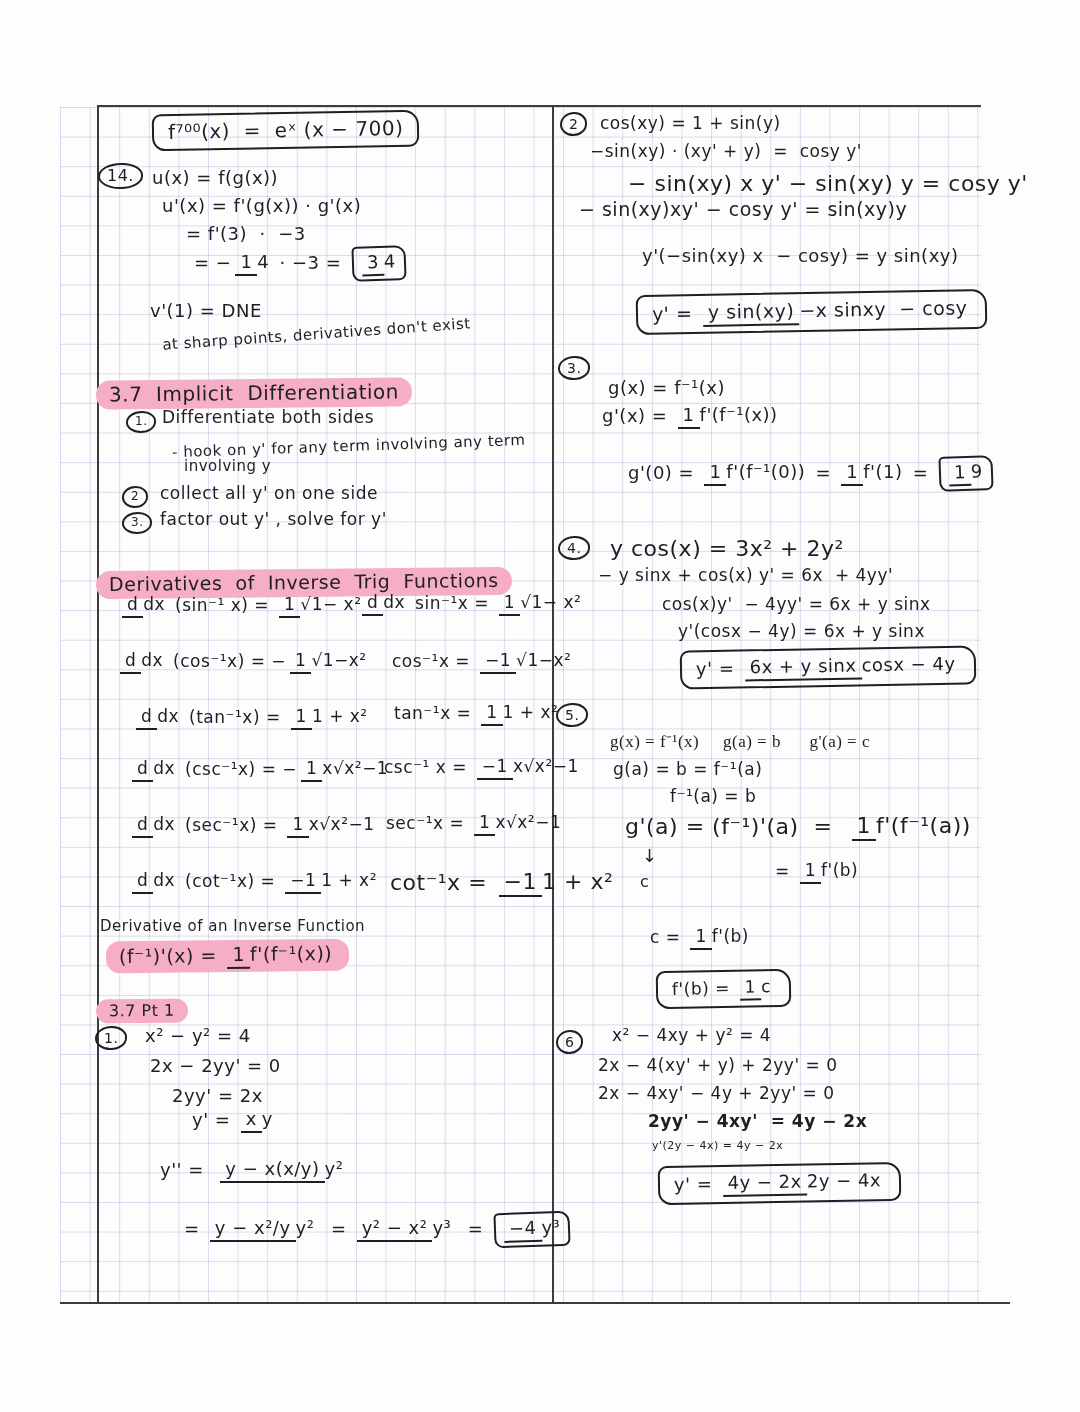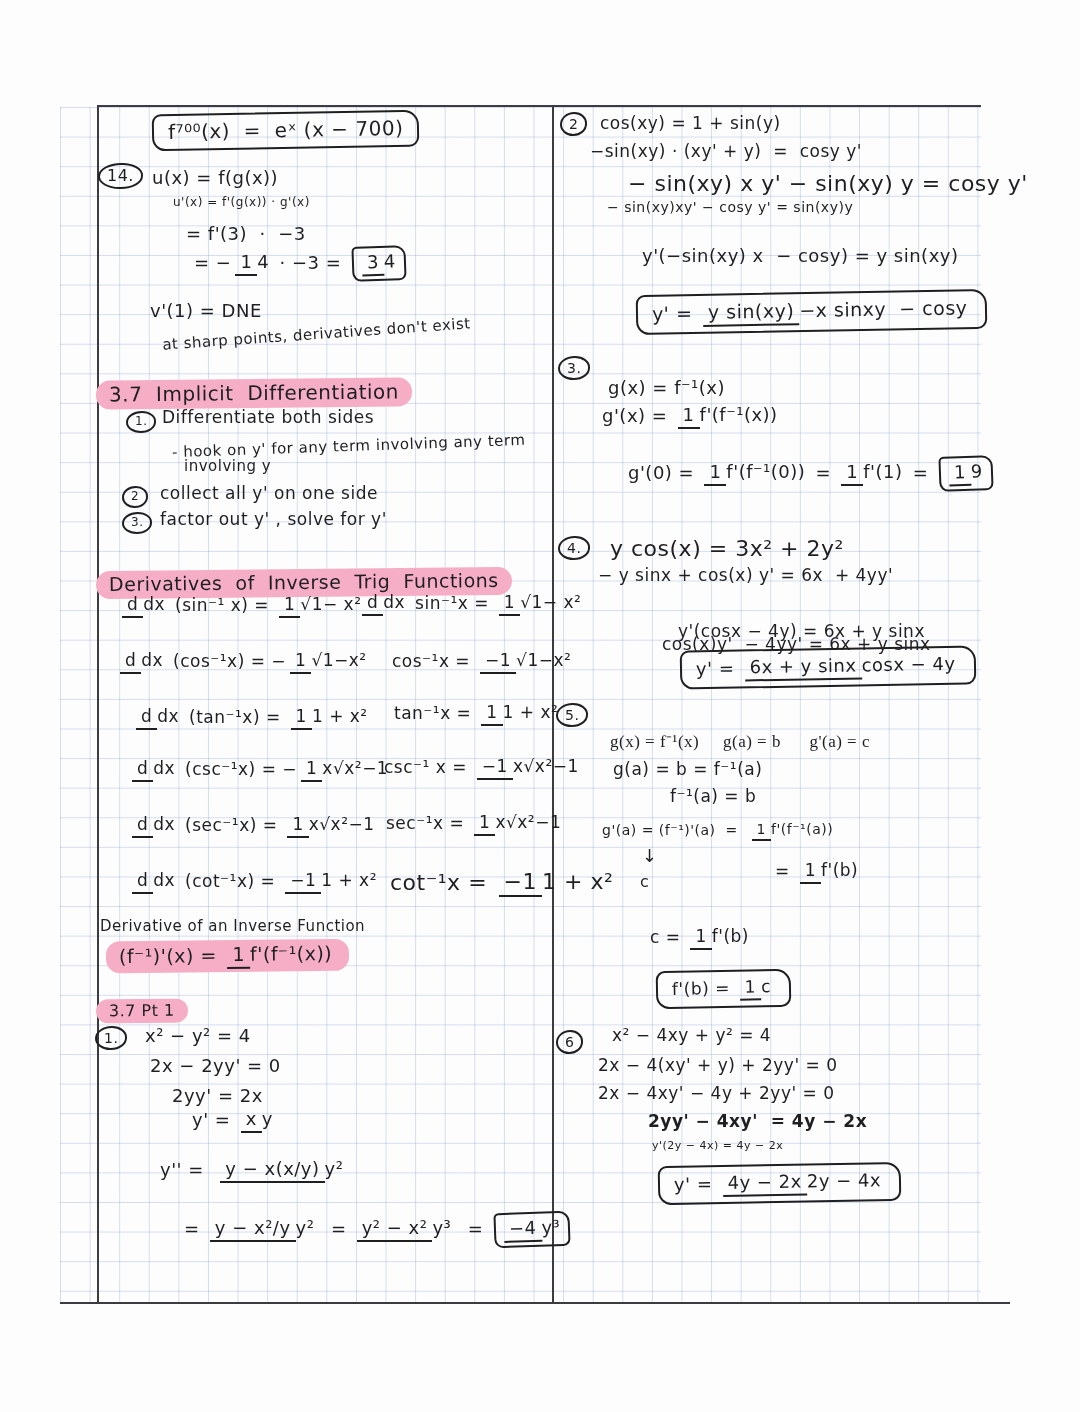--- a/index.html
+++ b/index.html
@@ -50,21 +50,21 @@
 <div id="page">
   <div id="grid"></div>
   <div id="rule-top" class="rule"></div>
   <div id="rule-left" class="rule"></div>
   <div id="rule-divider" class="rule"></div>
   <div id="rule-bottom" class="rule"></div>
   <div id="content">
       <div class="line bx" style="left: 152px; top: 112px; font-size: 20px;"><span>f⁷⁰⁰(x)  =  eˣ (x − 700)</span></div>
       <div class="line circ" style="left: 98px; top: 163px; font-size: 16px;"><span>14.</span></div>
       <div class="line" style="left: 152px; top: 168px; font-size: 18px;"><span>u(x) = f(g(x))</span></div>
-      <div class="line" style="left: 173px; top: 196px; font-size: 12px;"><span>u'(x) = f'(g(x)) · g'(x)</span></div>
+      <div class="line" style="left: 162px; top: 196px; font-size: 18px;"><span>u'(x) = f'(g(x)) · g'(x)</span></div>
       <div class="line" style="left: 186px; top: 224px; font-size: 18px;"><span>= f'(3)  ·  −3</span></div>
       <div class="line" style="left: 194px; top: 246px; font-size: 18px;"><span>= −</span><span class="fr"><span class="fn">1</span><span class="fd">4</span></span><span> · −3 = </span><span class="fr frbx"><span class="fn">3</span><span class="fd">4</span></span></div>
       <div class="line" style="left: 150px; top: 301px; font-size: 18px;"><span>v'(1) = DNE</span></div>
       <div class="line" style="left: 162px; top: 326px; font-size: 15px; transform: rotate(-4deg);"><span>at sharp points, derivatives don't exist</span></div>
       <div class="line hl" style="left: 96px; top: 379px; font-size: 20px;"><span>3.7  Implicit  Differentiation</span></div>
       <div class="line circ" style="left: 126px; top: 411px; font-size: 12px;"><span>1.</span></div>
       <div class="line" style="left: 162px; top: 408px; font-size: 17px;"><span>Differentiate both sides</span></div>
       <div class="line" style="left: 172px; top: 438px; font-size: 15px; transform: rotate(-2deg);"><span>- hook on y' for any term involving any term</span></div>
       <div class="line" style="left: 184px; top: 458px; font-size: 15px;"><span>involving y</span></div>
       <div class="line circ" style="left: 122px; top: 486px; font-size: 12px;"><span>2</span></div>
@@ -91,38 +91,38 @@
       <div class="line" style="left: 145px; top: 1026px; font-size: 18px;"><span>x² − y² = 4</span></div>
       <div class="line" style="left: 150px; top: 1056px; font-size: 18px;"><span>2x − 2yy' = 0</span></div>
       <div class="line" style="left: 172px; top: 1086px; font-size: 18px;"><span>2yy' = 2x</span></div>
       <div class="line" style="left: 192px; top: 1108px; font-size: 18px;"><span>y' = </span><span class="fr"><span class="fn">x</span><span class="fd">y</span></span></div>
       <div class="line" style="left: 160px; top: 1158px; font-size: 18px;"><span>y'' =  </span><span class="fr"><span class="fn">y − x(x∕y)</span><span class="fd">y²</span></span></div>
       <div class="line" style="left: 184px; top: 1212px; font-size: 18px;"><span>= </span><span class="fr"><span class="fn">y − x²∕y</span><span class="fd">y²</span></span><span>  = </span><span class="fr"><span class="fn">y² − x²</span><span class="fd">y³</span></span><span>  = </span><span class="fr frbx"><span class="fn">−4</span><span class="fd">y³</span></span></div>
       <div class="line circ" style="left: 560px; top: 112px; font-size: 14px;"><span>2</span></div>
       <div class="line" style="left: 600px; top: 114px; font-size: 17px;"><span>cos(xy) = 1 + sin(y)</span></div>
       <div class="line" style="left: 590px; top: 142px; font-size: 17px;"><span>−sin(xy) · (xy' + y)  =  cosy y'</span></div>
       <div class="line" style="left: 600px; top: 171px; font-size: 22px; margin-left: 28px;"><span>− sin(xy) x y' − sin(xy) y = cosy y'</span></div>
-      <div class="line" style="left: 607px; top: 199px; font-size: 14px; text-align: center;"><span>− sin(xy)xy' − cosy y' = sin(xy)y</span></div>
+      <div class="line" style="left: 579px; top: 199px; font-size: 19px; text-align: center;"><span>− sin(xy)xy' − cosy y' = sin(xy)y</span></div>
       <div class="line" style="left: 622px; top: 246px; font-size: 18px; padding-left: 20px;"><span>y'(−sin(xy) x  − cosy) = y sin(xy)</span></div>
       <div class="line bx" style="left: 636px; top: 292px; font-size: 19px;"><span>y' = </span><span class="fr"><span class="fn">y sin(xy)</span><span class="fd">−x sinxy  − cosy</span></span></div>
       <div class="line circ" style="left: 558px; top: 356px; font-size: 14px;"><span>3.</span></div>
       <div class="line" style="left: 608px; top: 378px; font-size: 18px;"><span>g(x) = f⁻¹(x)</span></div>
       <div class="line" style="left: 602px; top: 404px; font-size: 18px;"><span>g'(x) = </span><span class="fr"><span class="fn">1</span><span class="fd">f'(f⁻¹(x))</span></span></div>
       <div class="line" style="left: 628px; top: 456px; font-size: 18px;"><span>g'(0) = </span><span class="fr"><span class="fn">1</span><span class="fd">f'(f⁻¹(0))</span></span><span> = </span><span class="fr"><span class="fn">1</span><span class="fd">f'(1)</span></span><span> = </span><span class="fr frbx"><span class="fn">1</span><span class="fd">9</span></span></div>
       <div class="line circ" style="left: 558px; top: 536px; font-size: 14px;"><span>4.</span></div>
       <div class="line" style="left: 610px; top: 536px; font-size: 22px;"><span>y cos(x) = 3x² + 2y²</span></div>
       <div class="line" style="left: 598px; top: 566px; font-size: 17px;"><span>− y sinx + cos(x) y' = 6x  + 4yy'</span></div>
-      <div class="line" style="left: 662px; top: 595px; font-size: 17px; margin-top: 40px;"><span>cos(x)y'  − 4yy' = 6x + y sinx</span></div>
+      <div class="line" style="left: 662px; top: 595px; font-size: 17px;"><span>cos(x)y'  − 4yy' = 6x + y sinx</span></div>
       <div class="line" style="left: 678px; top: 622px; font-size: 17px;"><span>y'(cosx − 4y) = 6x + y sinx</span></div>
       <div class="line bx" style="left: 680px; top: 648px; font-size: 18px;"><span>y' = </span><span class="fr"><span class="fn">6x + y sinx</span><span class="fd">cosx − 4y</span></span></div>
       <div class="line circ" style="left: 556px; top: 703px; font-size: 14px;"><span>5.</span></div>
       <div class="line" style="left: 610px; top: 732px; font-size: 17px; font-family: Liberation Serif, serif;"><span>g(x) = f⁻¹(x)     g(a) = b      g'(a) = c</span></div>
       <div class="line" style="left: 613px; top: 760px; font-size: 17px;"><span>g(a) = b = f⁻¹(a)</span></div>
       <div class="line" style="left: 670px; top: 787px; font-size: 17px;"><span>f⁻¹(a) = b</span></div>
-      <div class="line" style="left: 602px; top: 812px; font-size: 14px; margin-top: 8px;"><span>g'(a) = (f⁻¹)'(a)  =  </span><span class="fr"><span class="fn">1</span><span class="fd">f'(f⁻¹(a))</span></span></div>
+      <div class="line" style="left: 625px; top: 812px; font-size: 22px;"><span>g'(a) = (f⁻¹)'(a)  =  </span><span class="fr"><span class="fn">1</span><span class="fd">f'(f⁻¹(a))</span></span></div>
       <div class="line" style="left: 642px; top: 846px; font-size: 18px;"><span>↓</span></div>
       <div class="line" style="left: 640px; top: 873px; font-size: 16px;"><span>c</span></div>
       <div class="line" style="left: 775px; top: 860px; font-size: 17px;"><span>= </span><span class="fr"><span class="fn">1</span><span class="fd">f'(b)</span></span></div>
       <div class="line" style="left: 650px; top: 926px; font-size: 17px;"><span>c = </span><span class="fr"><span class="fn">1</span><span class="fd">f'(b)</span></span></div>
       <div class="line bx" style="left: 656px; top: 970px; font-size: 17px;"><span>f'(b) = </span><span class="fr"><span class="fn">1</span><span class="fd">c</span></span></div>
       <div class="line circ" style="left: 556px; top: 1030px; font-size: 14px;"><span>6</span></div>
       <div class="line" style="left: 612px; top: 1026px; font-size: 17px;"><span>x² − 4xy + y² = 4</span></div>
       <div class="line" style="left: 598px; top: 1056px; font-size: 17px;"><span>2x − 4(xy' + y) + 2yy' = 0</span></div>
       <div class="line" style="left: 598px; top: 1084px; font-size: 17px;"><span>2x − 4xy' − 4y + 2yy' = 0</span></div>
       <div class="line" style="left: 648px; top: 1112px; font-size: 17px; font-weight: bold;"><span>2yy' − 4xy'  = 4y − 2x</span></div>

